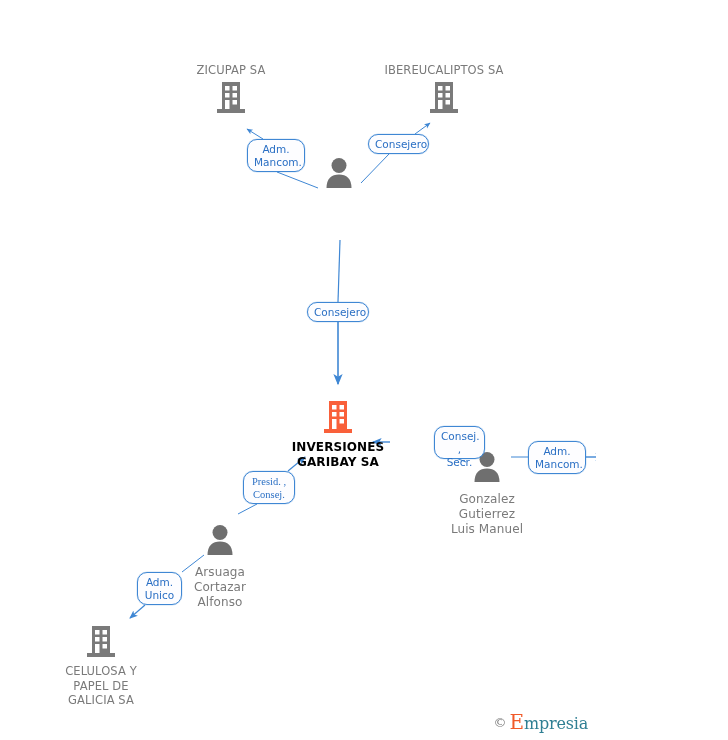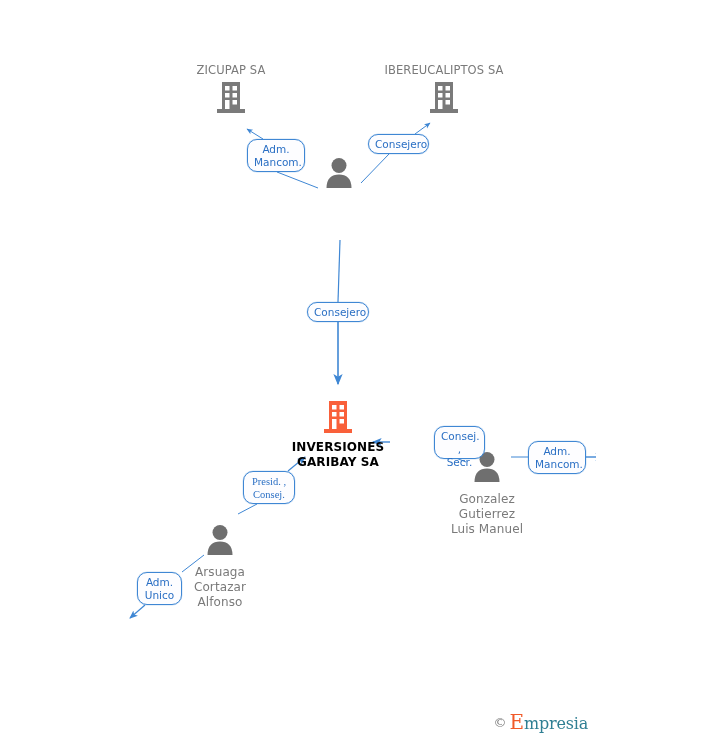--- a/index.html
+++ b/index.html
@@ -244,20 +244,37 @@
       <svg width="30" height="32" viewBox="0 0 30 32" xmlns="http://www.w3.org/2000/svg">
         <circle cx="15" cy="9.5" r="7.5" fill="#6f6f6f"></circle>
         <path d="M2.5,32 C2.5,22.5 7.5,18.5 15,18.5 C22.5,18.5 27.5,22.5 27.5,32 Z" fill="#6f6f6f"></path>
       </svg>
     </span>
     <span class="label">Arsuaga
 Cortazar
 Alfonso</span>
   </div>
 
+  <div class="node company" style="left:101px; top:622px;">
+    <span class="icon-wrap">
+      <svg width="32" height="38" viewBox="0 0 32 38" xmlns="http://www.w3.org/2000/svg">
+        <rect x="7" y="4" width="18" height="29" fill="#7a7a7a"></rect>
+        <rect x="2" y="31" width="28" height="4" fill="#7a7a7a"></rect>
+        <rect x="10" y="8" width="4.5" height="4.5" fill="#ffffff"></rect>
+        <rect x="17.5" y="8" width="4.5" height="4.5" fill="#ffffff"></rect>
+        <rect x="10" y="15" width="4.5" height="4.5" fill="#ffffff"></rect>
+        <rect x="17.5" y="15" width="4.5" height="4.5" fill="#ffffff"></rect>
+        <rect x="10" y="22" width="4.5" height="9" fill="#ffffff"></rect>
+        <rect x="17.5" y="22" width="4.5" height="4.5" fill="#ffffff"></rect>
+      </svg>
+    </span>
+    <span class="label">CELULOSA Y
+PAPEL DE
+GALICIA SA</span>
+  </div>
 
   <div class="chip" style="left:247px; top:139px; width:58px; height:33px;">Adm.
 Mancom.</div>
 
   <div class="chip" style="left:368px; top:134px; width:61px; height:20px; padding-top:3px;">Consejero</div>
 
   <div class="chip" style="left:307px; top:302px; width:62px; height:20px; padding-top:3px;">Consejero</div>
 
   <div class="chip" style="left:390px; top:426px; width:51px; height:33px;margin-left:44px;">Consej. ,
 Secr.</div>

